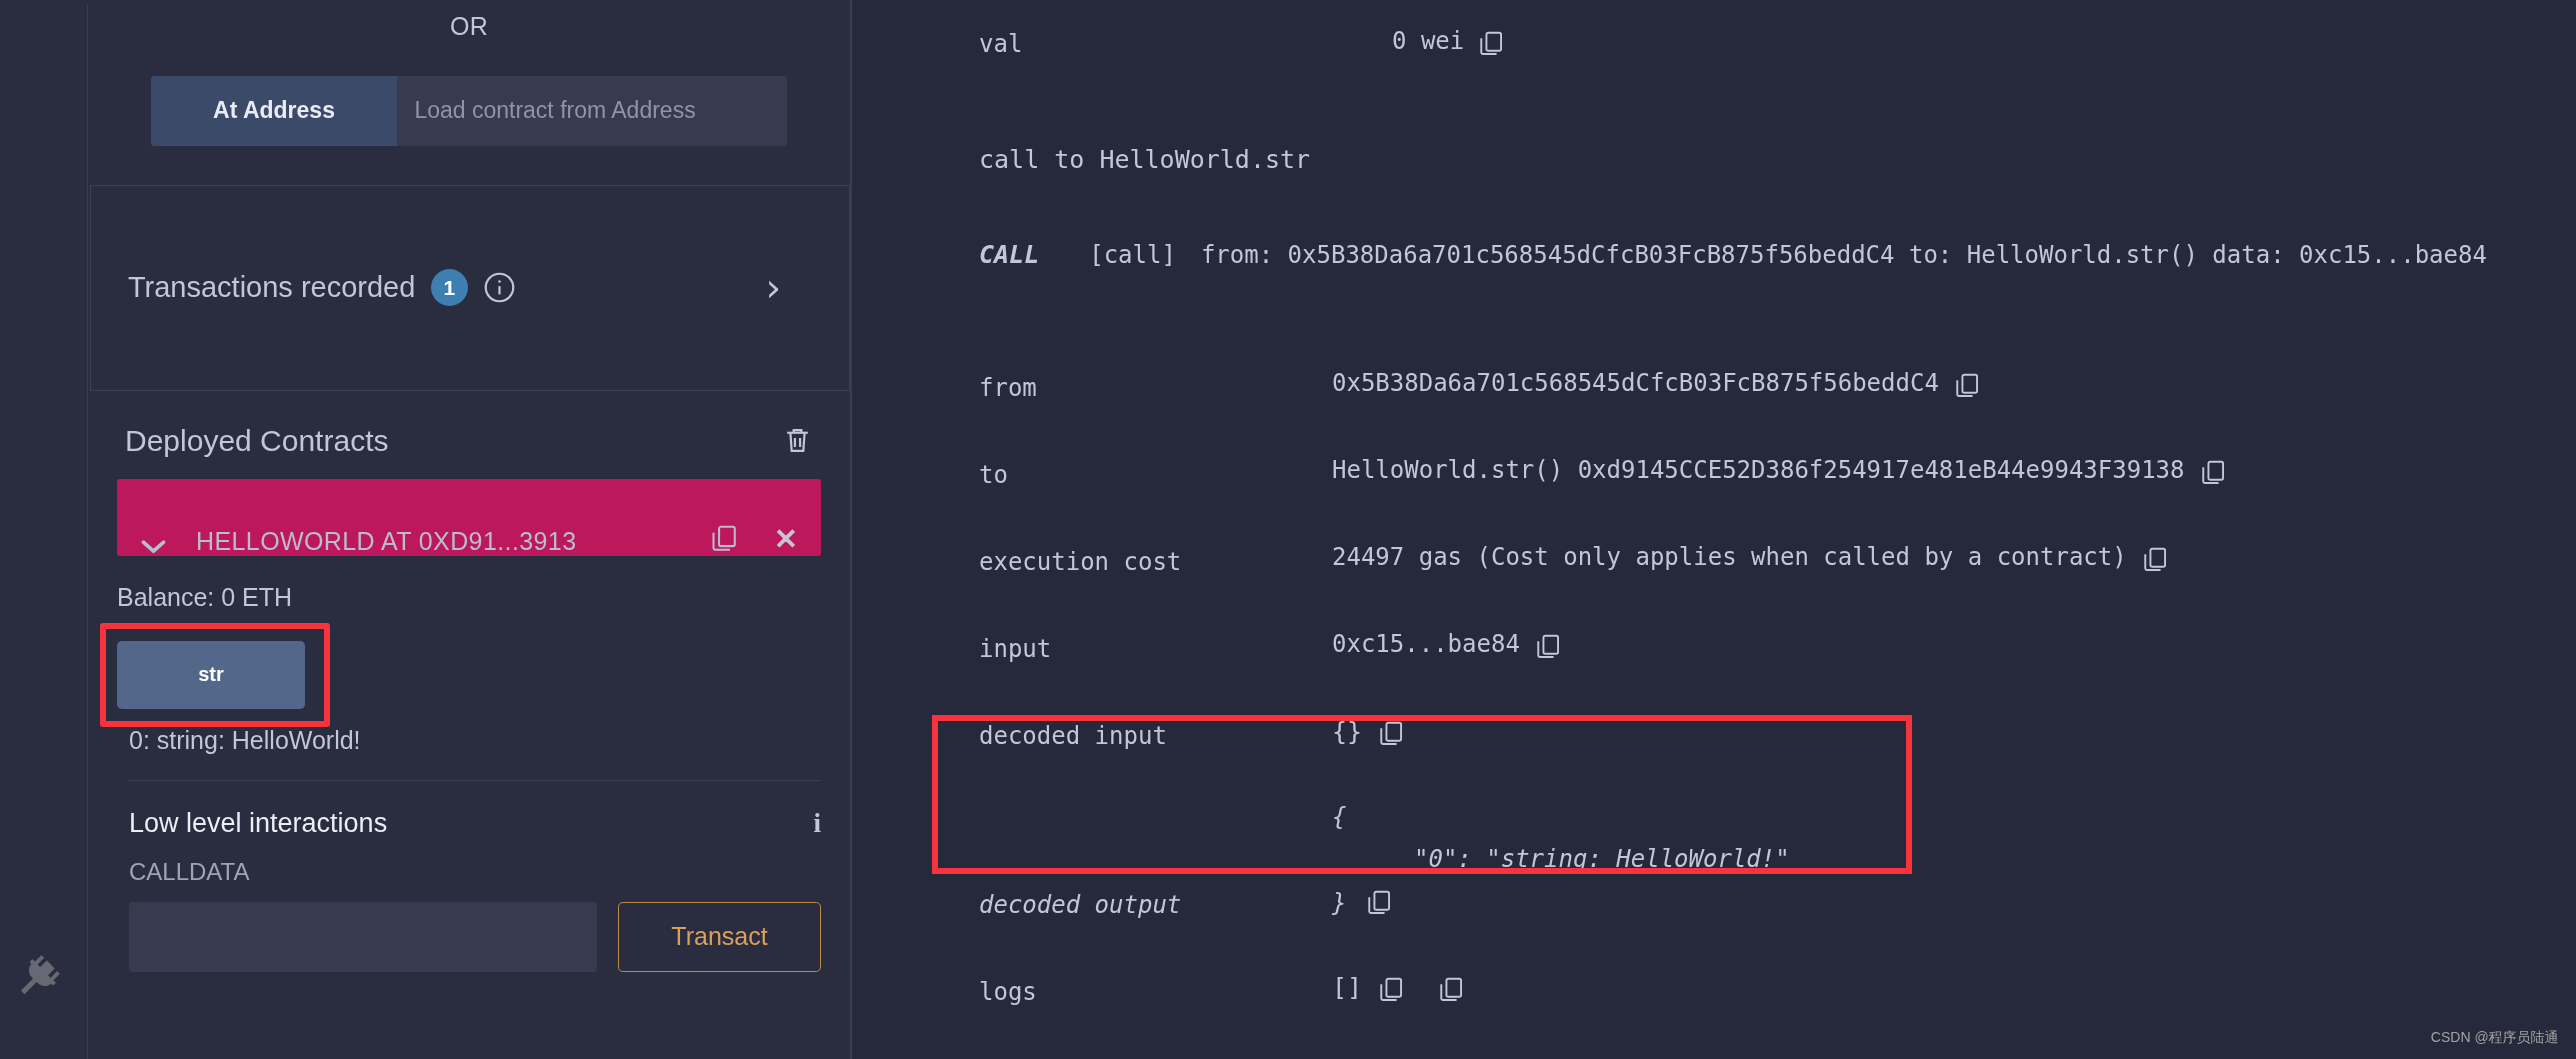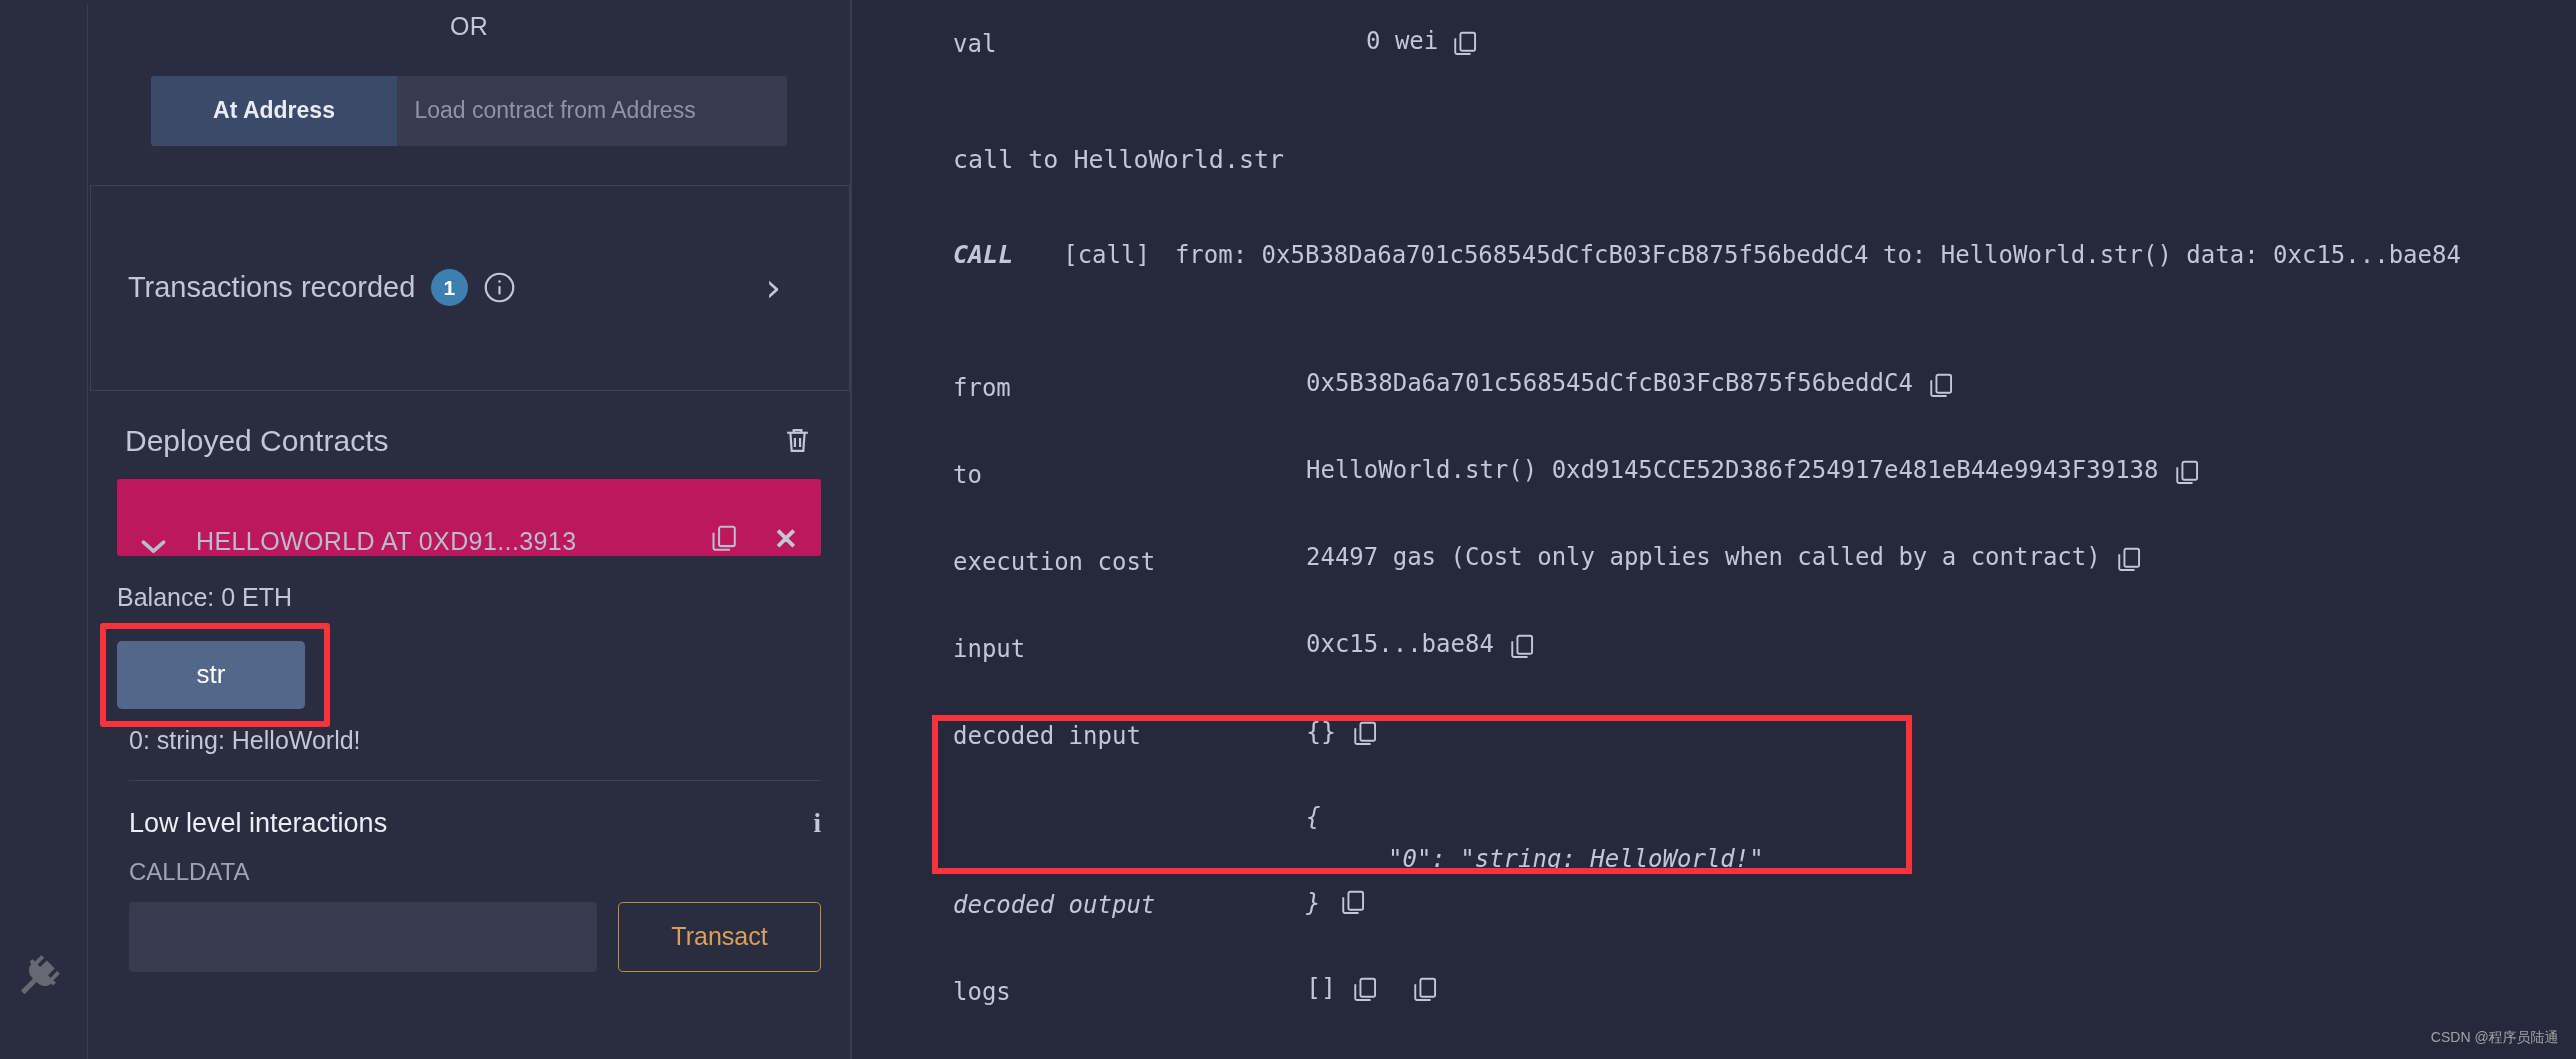--- a/index.html
+++ b/index.html
@@ -93,21 +93,21 @@
   .close-x {
     margin-left: 35px; color: #c3c6d4; font-size: 29px; font-weight: bold;
     cursor: pointer; flex: 0 0 auto;
   }
 
   .balance { color: #c3c6d4; font-size: 25px; padding: 27px 0 0 29px; }
 
   .str-wrap { position: relative; margin: 29px 0 0 29px; }
   .str-btn {
     width: 188px; height: 68px; background: #53678a; color: #fff;
-    border: none; border-radius: 4.8px; font-size: 26px; font-weight: normal;
+    border: none; border-radius: 4.8px; font-size: 20px; font-weight: bold;
     cursor: pointer; font-family: "Liberation Sans", sans-serif;
   }
   .red-box-btn {
     position: absolute; left: -17.4px; top: -17.4px;
     width: 230px; height: 104px;
     border: 6.8px solid #f8333c; border-radius: 2.9px; pointer-events: none;
   }
   .str-result { color: #c3c6d4; font-size: 25px; padding: 17.4px 0 0 41px; }
 
   .hr-sep { border-top: 1.9px solid #3d4057; margin: 25px 29px 0 41px; }
@@ -133,22 +133,23 @@
   }
 
   
   .right-panel {
     position: absolute; left: 850px; top: 0; width: 1726px; height: 1060px;
     background: #26283c;
     border-left: 2.9px solid #3a3d52;
     overflow: hidden;
   }
   .term {
-    position: relative; padding: 0 0 0 0;
+    position: relative; padding: 0 0 0 14px;
     font-family: "DejaVu Sans Mono", monospace;
+    margin-left: 12px;
   }
   .row {
     display: flex; align-items: flex-start;
     color: #c3c6d4; font-size: 24px;
   }
   .row .k { width: 454px; flex: 0 0 454px; padding-left: 101px; }
   .row .v { flex: 1; display: flex; align-items: flex-start; gap: 13.5px; }
 
   .val-row { height: 87px; align-items: center; }
   .val-row .k { padding-left: 101px; }

